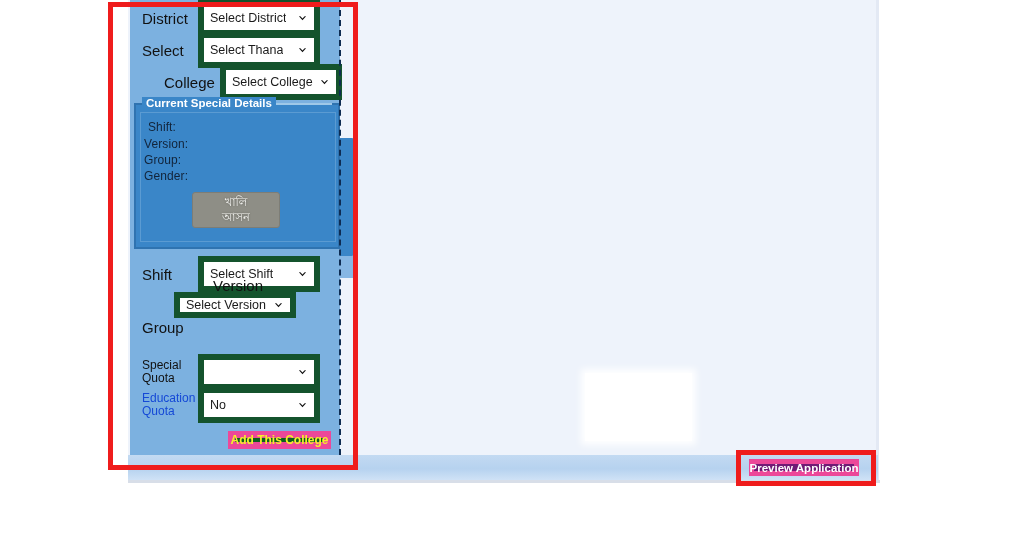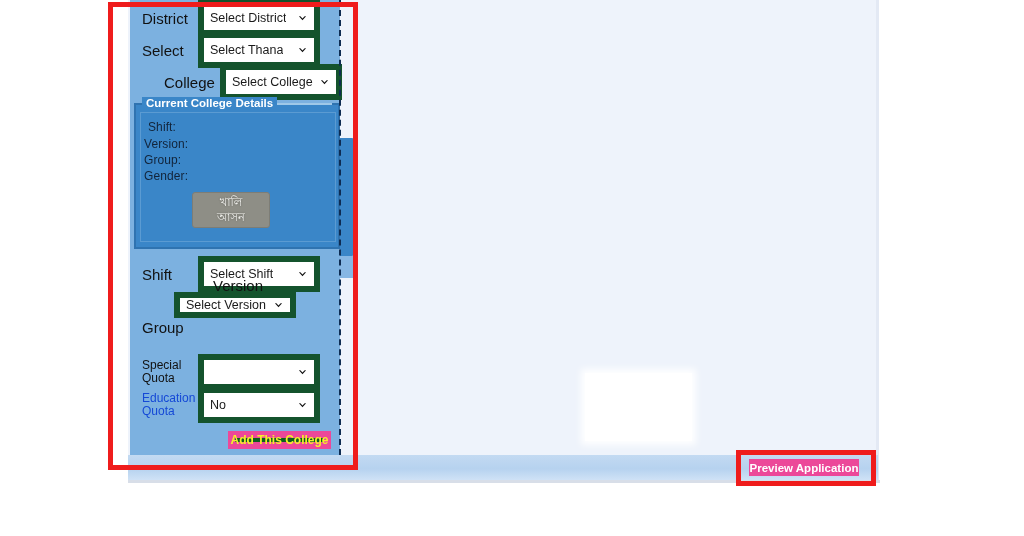--- a/index.html
+++ b/index.html
@@ -106,21 +106,21 @@
     box-sizing:border-box;
   }
   .ccd-line{
     position:absolute;left:144px;
     font-size:12px;font-weight:normal;color:#12243a;
     letter-spacing:.1px;
   }
 
   
   #seat-button{
-    position:absolute;left:192px;top:192px;width:78px;height:36px;
+    position:absolute;left:192px;top:192px;width:88px;height:36px;
     background:#8e8e86;
     border:1px solid #7d7d76;
     border-radius:3px;
     display:flex;flex-direction:column;
     align-items:center;justify-content:center;
     line-height:15px;
     font-size:11.5px;color:#f2f2ee;
     text-shadow:0 0 2px rgba(0,0,0,.35);
     box-sizing:border-box;
   }
@@ -136,21 +136,21 @@
     white-space:nowrap;
   }
 
   
   #preview-wrap{
     position:absolute;left:740px;top:455px;width:128px;height:25px;
     display:flex;align-items:center;justify-content:center;
   }
   #preview-btn{
     width:110px;height:17px;
-    background:#ec4899;
+    background:#701a75;
     border:5px solid #ec4899;
     box-sizing:border-box;
     display:flex;align-items:center;justify-content:center;
     font-size:11.5px;font-weight:bold;color:#ffffff;
     white-space:nowrap;
   }
 
   
   .anno-box{
     position:absolute;border:5px solid #ef1c1c;
@@ -271,21 +271,21 @@
             </svg>
         </span>
       </div>
     </div>
 
   </div>
 
   <div id="ccd-panel"></div>
   <div id="ccd-inner"></div>
   <div id="ccd-legend-rule"></div>
-  <div id="ccd-legend">Current College Details</div>
+  <div id="ccd-legend">Current Special Details</div>
 
   <div class="ccd-line" style="top:120px;left:148px;">Shift:</div>
   <div class="ccd-line" style="top:137px;">Version:</div>
   <div class="ccd-line" style="top:153px;">Group:</div>
   <div class="ccd-line" style="top:169px;">Gender:</div>
 
   <div id="seat-button">
     <span>খালি</span>
     <span>আসন</span>
   </div>

